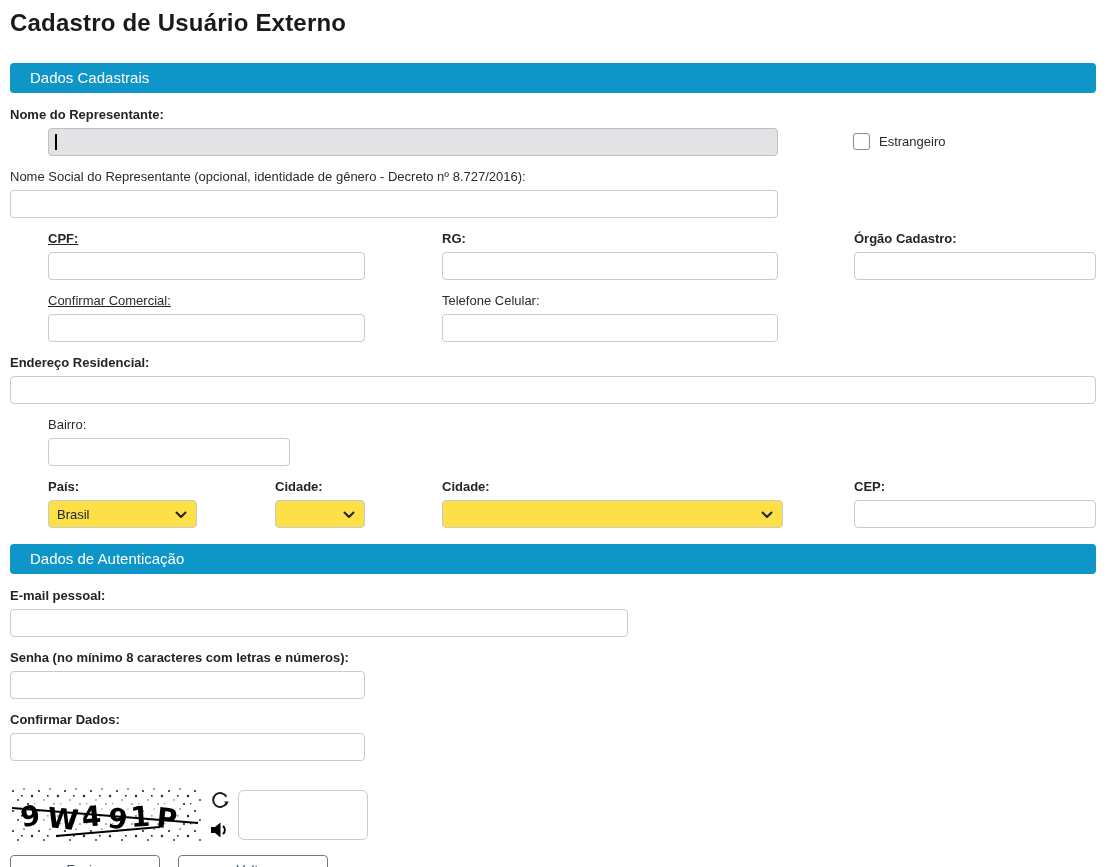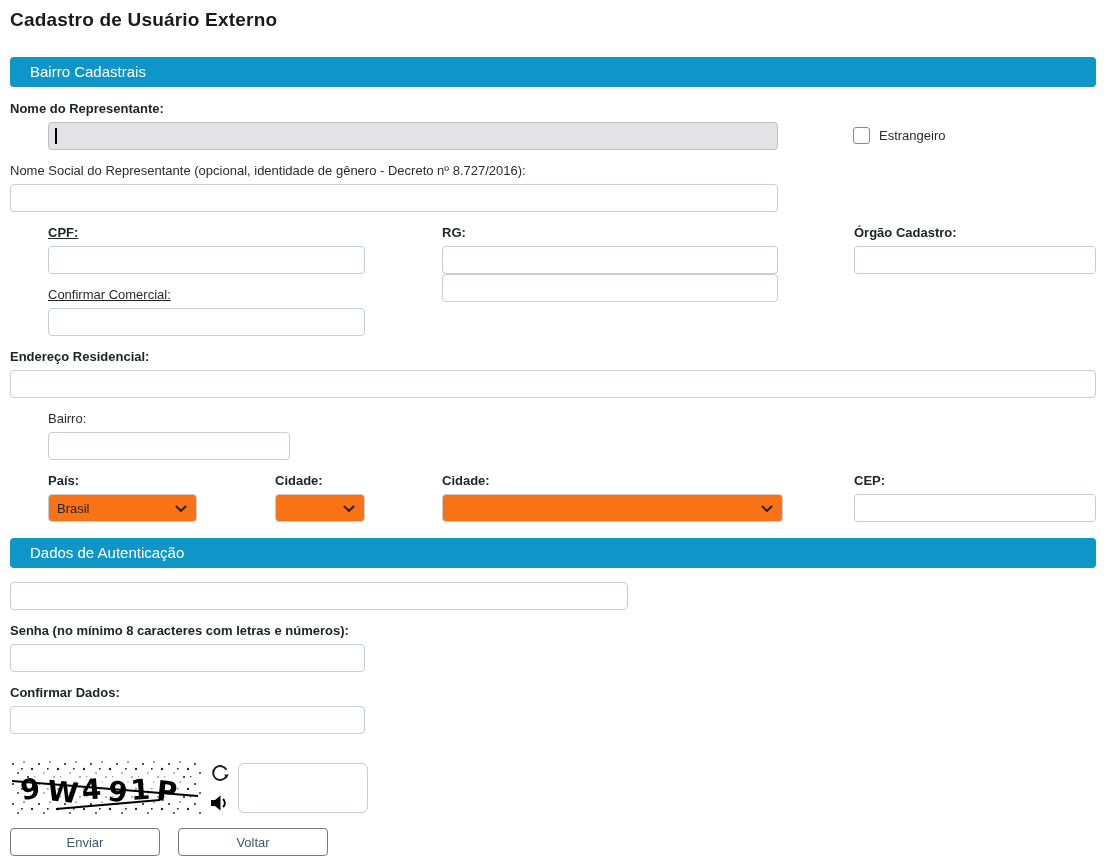--- a/index.html
+++ b/index.html
@@ -6,21 +6,21 @@
   html, body { margin: 0; padding: 0; background: #ffffff; }
   body {
     width: 1107px; height: 867px;
     font-family: "Liberation Sans", sans-serif;
     font-size: 13px; color: #212529;
     position: relative; overflow: hidden;
   }
   .page { padding: 0 11px 0 10px; }
 
   h1.page-title {
-    font-size: 19px; font-weight: bold; color: #1a1a1a;
+    font-size: 24px; font-weight: bold; color: #1a1a1a;
     margin: 9px 0 26px 0; letter-spacing: 0.2px;
   }
 
   .section-bar {
     background: #0e96c8; color: #ffffff;
     height: 30px; line-height: 30px;
     border-radius: 4px; padding-left: 20px;
     font-size: 15px; margin-bottom: 14px;
   }
 
@@ -65,21 +65,21 @@
   .checkbox-group { display: flex; align-items: center; margin-top: 5px; }
   .checkbox {
     width: 17px; height: 17px; border: 1px solid #8a8a8a;
     border-radius: 3px; background: #fff; cursor: pointer;
   }
   .checkbox-label { margin-left: 9px; color: #2b2b2b; }
 
   .select {
     position: relative; height: 28px;
     border: 1px solid #c6ccd2; border-radius: 4px;
-    background: #f97316; padding: 0 26px 0 8px;
+    background: #fde047; padding: 0 26px 0 8px;
     display: flex; align-items: center; cursor: default; text-align: right;
   }
   .select .chev { position: absolute; right: 9px; top: 10px; }
 
   .auth-gap { height: 16px; }
 
   .captcha-row { display: flex; align-items: flex-start; margin-top: 26px; }
   .captcha-box { width: 192px; height: 56px; }
   .captcha-icons {
     display: flex; flex-direction: column; justify-content: space-between;
@@ -103,21 +103,21 @@
   .btn + .btn { margin-left: 18px; }
 </style>
 </head>
 <body>
 
 <div class="page">
 
   <h1 class="page-title">Cadastro de Usuário Externo</h1>
 
   <div class="section-bar">
-    <span>Bairro Cadastrais</span>
+    <span>Dados Cadastrais</span>
   </div>
 
   <label class="field-label bold first">Nome do Representante:</label>
   <div class="row">
     <div class="col w768 mr37">
       <div class="input-wrap">
         <input class="txt-input focused" type="text" style="">
         <div class="fake-caret"></div>
       </div>
     </div>
@@ -146,20 +146,21 @@
       <input class="txt-input" type="text" style="">
     </div>
   </div>
 
   <div class="row">
     <div class="col w355 mr39">
       <label class="field-label">Confirmar Comercial:</label>
       <input class="txt-input" type="text" style="">
     </div>
     <div class="col w374 mr38">
+      <label class="field-label">Telefone Celular:</label>
       <input class="txt-input" type="text" style="">
     </div>
   </div>
 
   <label class="field-label bold">Endereço Residencial:</label>
   <input class="txt-input w1086" type="text" style="">
 
   <div class="row">
     <div class="col w280">
       <label class="field-label">Bairro:</label>
@@ -200,20 +201,21 @@
       <input class="txt-input" type="text" style="">
     </div>
   </div>
 
   <div class="auth-gap"></div>
 
   <div class="section-bar">
     <span>Dados de Autenticação</span>
   </div>
 
+  <label class="field-label bold first">E-mail pessoal:</label>
   <input class="txt-input w618" type="text" style="">
 
   <label class="field-label bold">Senha (no mínimo 8 caracteres com letras e números):</label>
   <input class="txt-input w355" type="password" style="">
 
   <label class="field-label bold">Confirmar Dados:</label>
   <input class="txt-input w355" type="password" style="">
 
   <div class="captcha-row">
     <svg class="captcha-box" width="192" height="56" viewBox="0 0 192 56">

